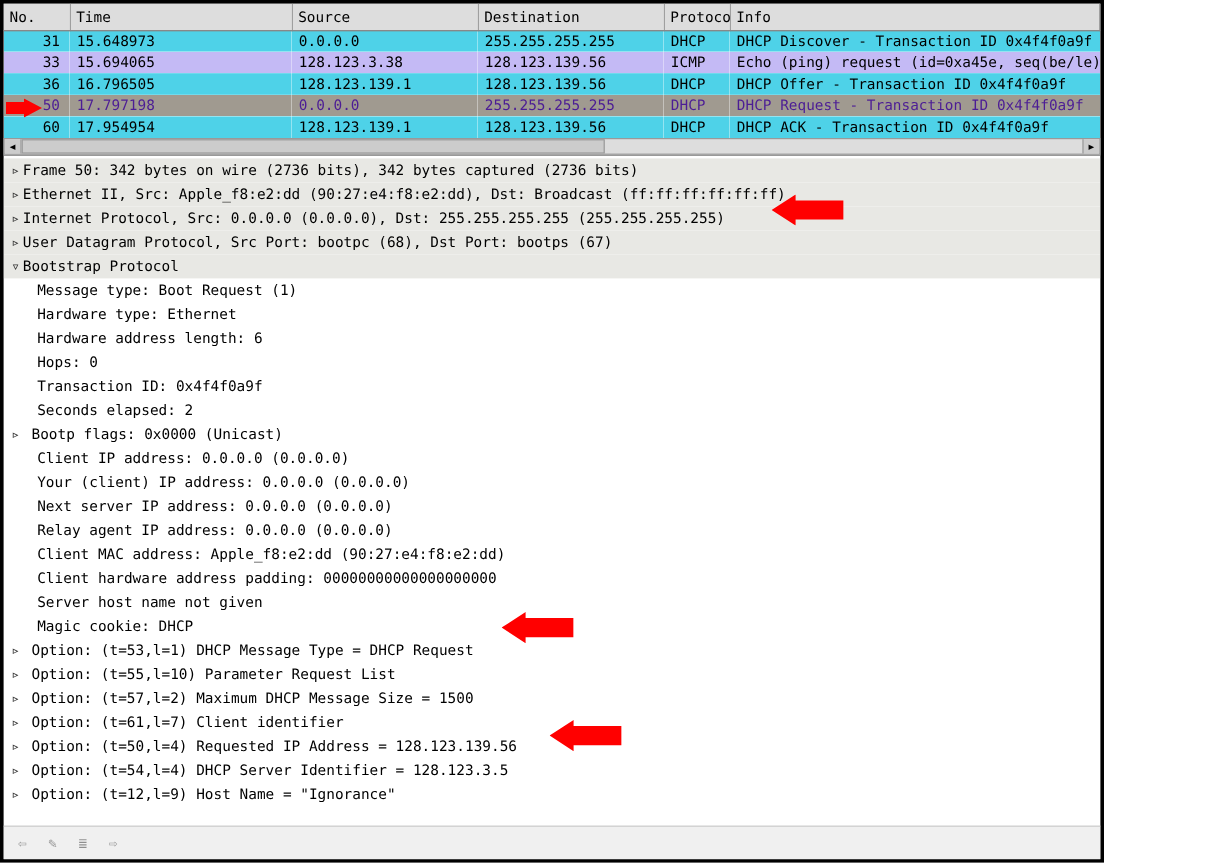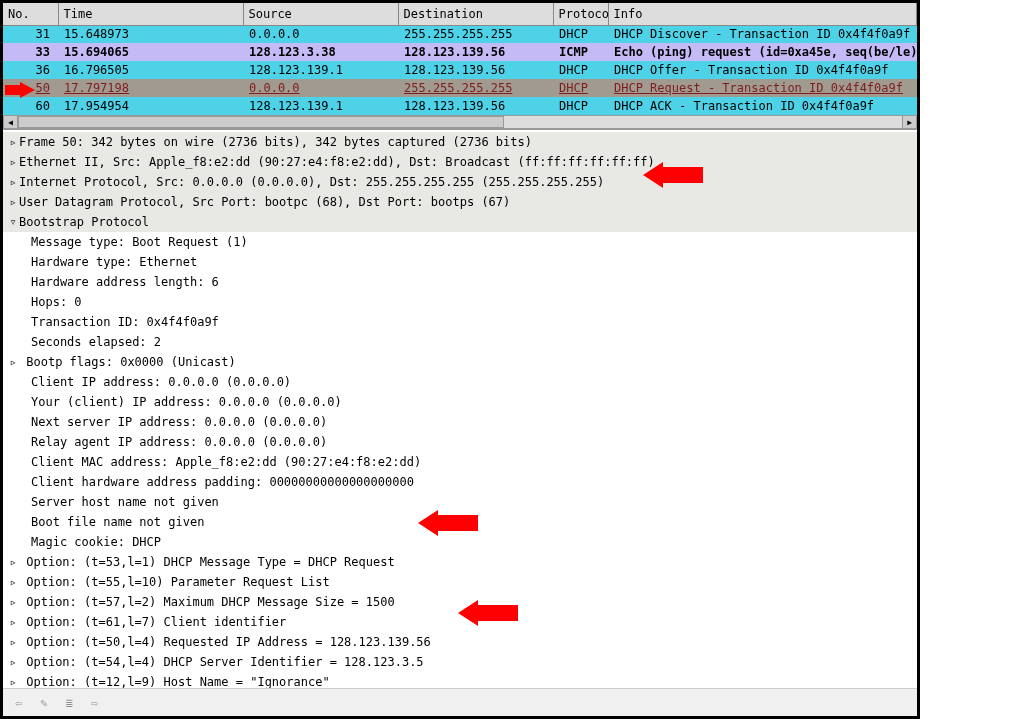--- a/index.html
+++ b/index.html
@@ -3,22 +3,22 @@
 <meta charset="utf-8">
 <style>
   * { box-sizing: border-box; }
   html, body { margin: 0; padding: 0; font-family: "DejaVu Sans Mono", "Menlo", "Consolas", monospace; font-size: 12px; color: #000; background: #fff; }
   .frame { border: 3px solid #000; width: 920px; height: 719px; overflow: hidden; position: relative; display: flex; flex-direction: column; }
   .packet-table { border-collapse: collapse; width: 100%; table-layout: fixed; }
   .packet-table thead th { background: #ddd; border-right: 1px solid #888; border-bottom: 1px solid #888; text-align: left; padding: 2px 5px; font-weight: normal; height: 22px; position: relative; }
   .packet-table thead th:first-child { border-left: none; }
   .packet-table tbody td { padding: 1px 6px; height: 18px; white-space: nowrap; overflow: hidden; font-family: "DejaVu Sans Mono", monospace; }
   .row-cyan td { background: #4ed2e8; }
-  .row-purple td { background: #c4baf5; font-weight: bold; }
-  .row-selected td { background: #a09a90; color: #7f1d1d; text-decoration: underline; }
+  .row-purple td { background: #c4baf5; }
+  .row-selected td { background: #a09a90; color: #4c1d95; }
   .col-no { width: 55px; text-align: right; padding-right: 8px !important; margin-left: 36px; }
   .col-time { width: 185px; }
   .col-source { width: 155px; }
   .col-dest { width: 155px; }
   .col-proto { width: 55px; }
   .col-info { }
   .red-arrow { position: absolute; z-index: 20; }
   .scrollbar-h { height: 14px; background: #ddd; border: 1px solid #999; display: flex; align-items: stretch; }
   .scrollbar-h .arrow-btn { width: 14px; background: #ccc; border-right: 1px solid #999; display: flex; align-items: center; justify-content: center; }
   .scrollbar-h .arrow-btn:last-child { border-right: none; border-left: 1px solid #999; }
@@ -132,21 +132,20 @@
     <div class="detail-line indent-1"><span>Transaction ID: 0x4f4f0a9f</span></div>
     <div class="detail-line indent-1"><span>Seconds elapsed: 2</span></div>
     <div class="detail-line"><span class="expander">▹</span> <span>Bootp flags: 0x0000 (Unicast)</span></div>
     <div class="detail-line indent-1"><span>Client IP address: 0.0.0.0 (0.0.0.0)</span></div>
     <div class="detail-line indent-1"><span>Your (client) IP address: 0.0.0.0 (0.0.0.0)</span></div>
     <div class="detail-line indent-1"><span>Next server IP address: 0.0.0.0 (0.0.0.0)</span></div>
     <div class="detail-line indent-1"><span>Relay agent IP address: 0.0.0.0 (0.0.0.0)</span></div>
     <div class="detail-line indent-1"><span>Client MAC address: Apple_f8:e2:dd (90:27:e4:f8:e2:dd)</span></div>
     <div class="detail-line indent-1"><span>Client hardware address padding: 00000000000000000000</span></div>
     <div class="detail-line indent-1"><span>Server host name not given</span></div>
-    <div class="detail-line indent-1"><span>Boot file name not given</span></div>
     <div class="detail-line indent-1"><span>Magic cookie: DHCP</span></div>
     <div class="detail-line"><span class="expander">▹</span> <span>Option: (t=53,l=1) DHCP Message Type = DHCP Request</span></div>
     <div class="detail-line"><span class="expander">▹</span> <span>Option: (t=55,l=10) Parameter Request List</span></div>
     <div class="detail-line"><span class="expander">▹</span> <span>Option: (t=57,l=2) Maximum DHCP Message Size = 1500</span></div>
     <div class="detail-line"><span class="expander">▹</span> <span>Option: (t=61,l=7) Client identifier</span></div>
     <div class="detail-line"><span class="expander">▹</span> <span>Option: (t=50,l=4) Requested IP Address = 128.123.139.56</span></div>
     <div class="detail-line"><span class="expander">▹</span> <span>Option: (t=54,l=4) DHCP Server Identifier = 128.123.3.5</span></div>
     <div class="detail-line"><span class="expander">▹</span> <span>Option: (t=12,l=9) Host Name = "Ignorance"</span></div>
 
     <div class="red-arrow" style="left:640px; top:32px;">

